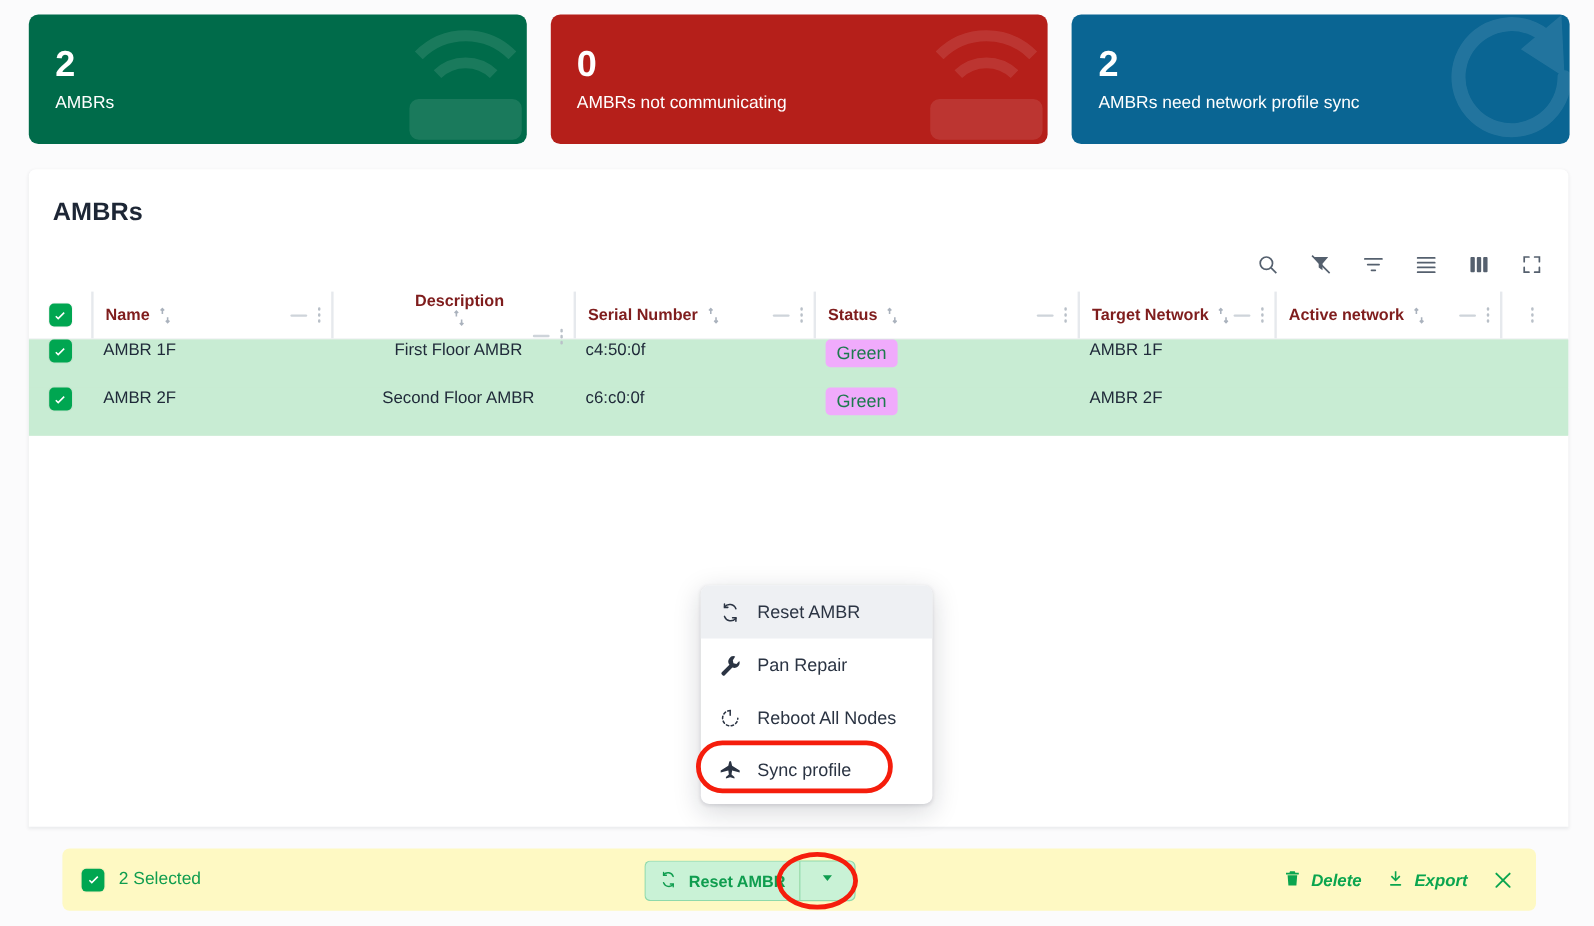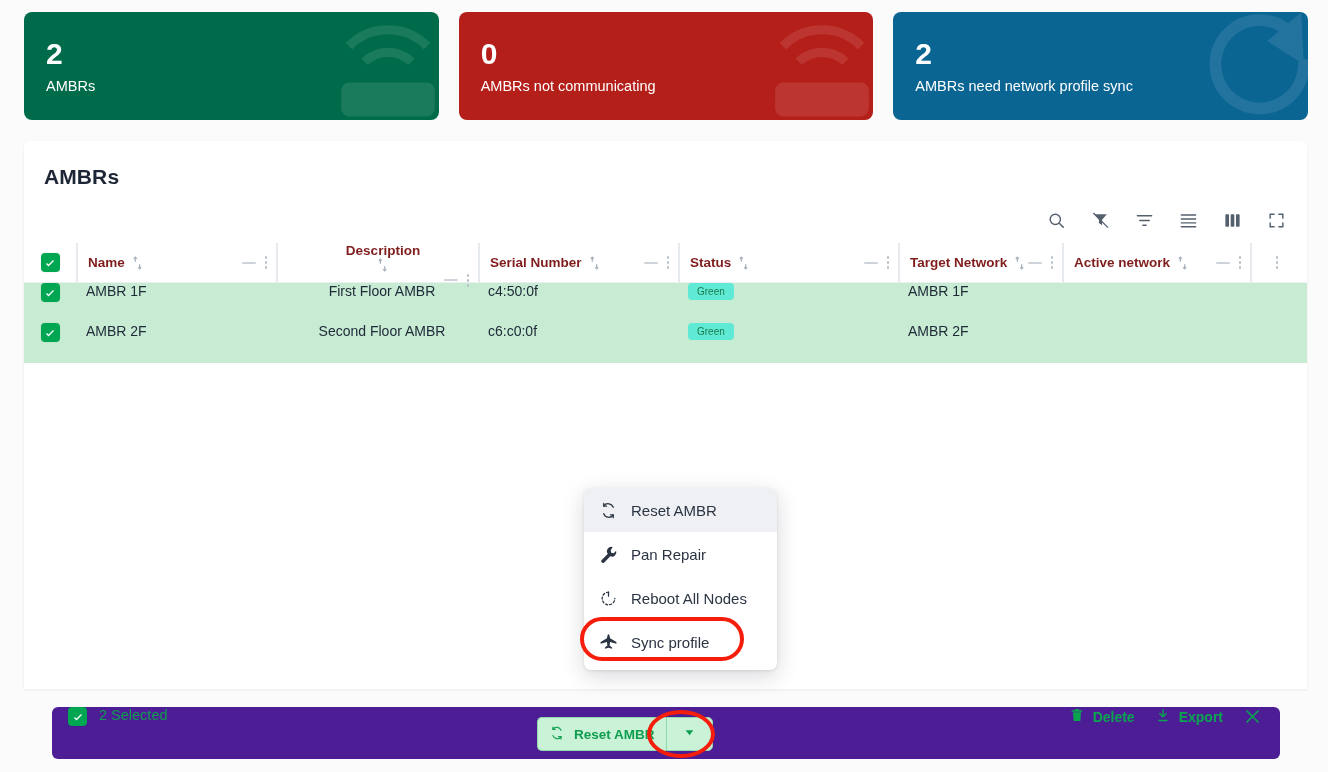--- a/index.html
+++ b/index.html
@@ -99,22 +99,22 @@
     background: #c8ecd3;
   }
   .td {
     display: flex; align-items: center;
     font-size: 14px; color: #202b3a;
     padding-left: 10px; flex: 0 0 auto;
     white-space: nowrap;
   }
   .badge {
     display: inline-block;
-    background: #5eead4; color: #1d7a4d;
-    font-size: 10px; border-radius: 4px;
+    background: #f0abfc; color: #1d7a4d;
+    font-size: 15px; border-radius: 4px;
     padding: 3px 9px;
   }
   .rows-wrap { background: #c8ecd3; }
 
   
   .c-name  { width: 200px; }
   .c-desc  { width: 202px; flex-direction: column; }
   .c-ser   { width: 200px; }
   .c-stat  { width: 220px; }
   .c-targ  { width: 164px; }
@@ -144,22 +144,22 @@
     position: absolute; left: -4px; top: -3px;
     width: 164px; height: 44px;
     border: 4px solid #f51d0c; border-radius: 24px;
     pointer-events: none;
   }
 
   
   .selbar {
     position: absolute; left: 52px; top: 707px;
     width: 1228px; height: 52px;
-    background: #4c1d95; border-radius: 6px;
-    display: flex; align-items: flex-start;
+    background: #fef9c3; border-radius: 6px;
+    display: flex; align-items: center;
     padding: 0 18px 0 16px; z-index: 20;
   }
   .sel-txt { font-size: 14.5px; color: #0f9d4f; margin-left: 12px; }
   .split {
     position: absolute; left: 537px; top: 717px;
     display: flex; align-items: stretch; height: 34px; z-index: 22;
   }
   .split-main {
     display: flex; align-items: center; gap: 9px;
     border: 1px solid #8fd9ab; border-right: none;
@@ -177,21 +177,21 @@
   .split-caret svg { width: 13px; height: 13px; fill: #0f9d4f; }
   .caret-ring {
     position: absolute; left: 647px; top: 710px;
     width: 68px; height: 48px;
     border: 4px solid #f51d0c; border-radius: 50%;
     z-index: 25; pointer-events: none;
   }
   .sel-actions { margin-left: auto; display: flex; align-items: center; gap: 20px; }
   .sel-act {
     display: flex; align-items: center; gap: 8px;
-    font-size: 14px; font-weight: bold; color: #0aa54f; cursor: pointer;
+    font-size: 14px; font-weight: bold; color: #0aa54f; cursor: pointer; font-style: italic;
   }
   .sel-act svg { width: 16px; height: 16px; fill: #0aa54f; }
   .sel-x { cursor: pointer; display: flex; align-items: center; }
   .sel-x svg { width: 19px; height: 19px; stroke: #0aa54f; stroke-width: 2; fill: none; }
 </style>
 </head>
 <body>
 
 <div class="page">
 

